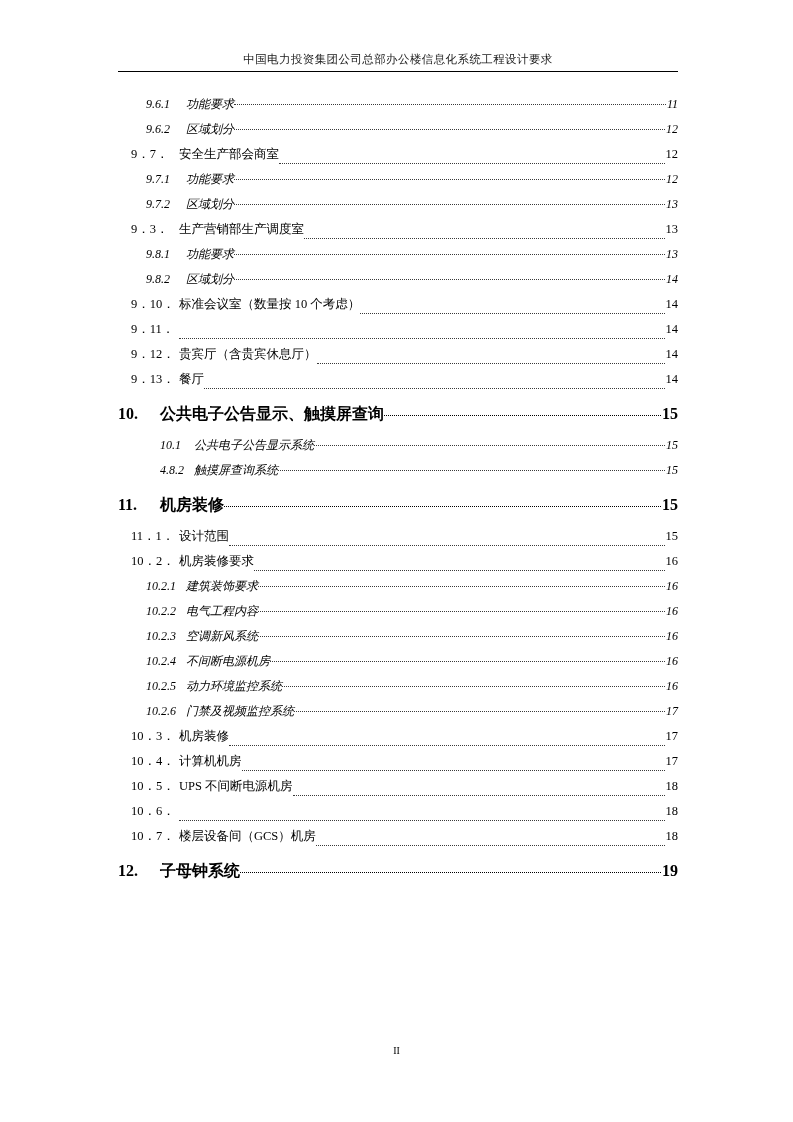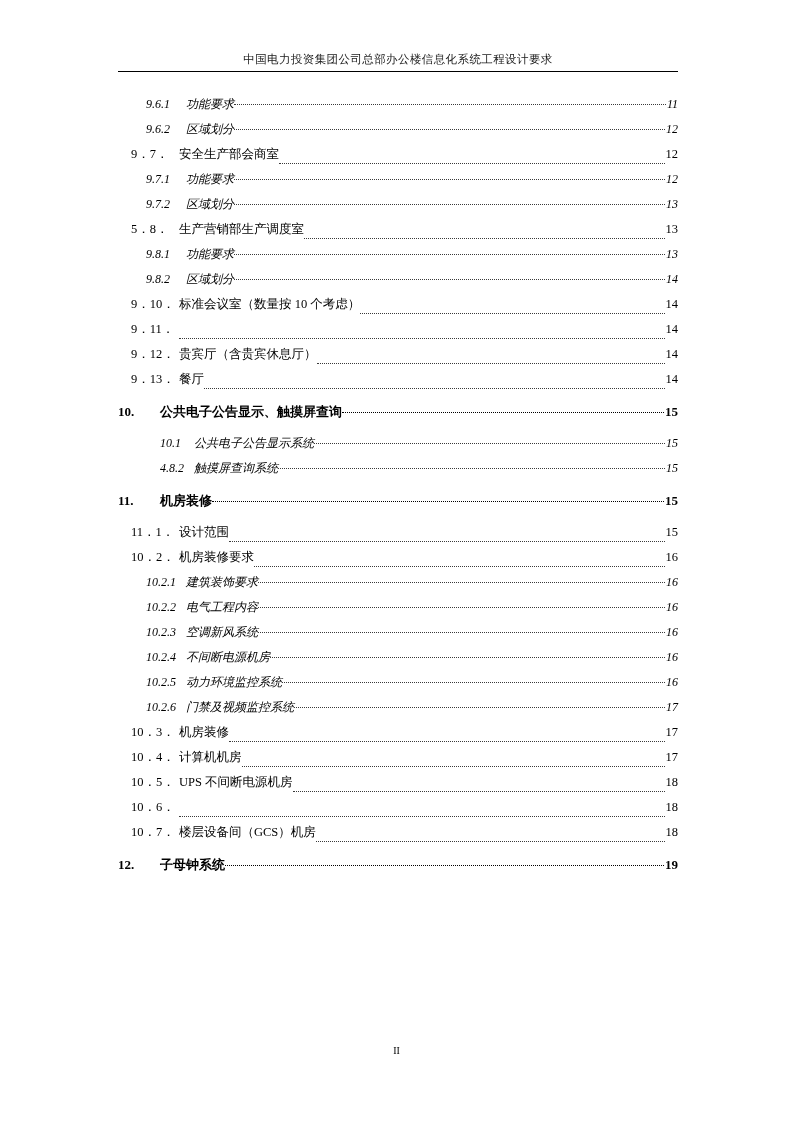--- a/index.html
+++ b/index.html
@@ -86,21 +86,21 @@
   }
   .toc-page {
     flex: 0 0 auto;
     text-align: right;
     white-space: pre;
     padding-left: 1px;
   }
 
   
   .lvl1 {
-    font-size: 13px;
+    font-size: 16px;
     font-weight: bold;
     line-height: 17px;
     padding-top: 11px;
     padding-bottom: 11px;
     margin-left: 118px;
   }
   .lvl1 .toc-num {
     width: 42px;
   }
   .lvl1 .toc-leader::before {
@@ -199,21 +199,21 @@
         <span class="toc-leader"></span>
         <span class="toc-page">12</span>
       </div>
       <div class="toc-row lvl3">
         <span class="toc-num">9.7.2</span>
         <span class="toc-title">区域划分</span>
         <span class="toc-leader"></span>
         <span class="toc-page">13</span>
       </div>
       <div class="toc-row lvl2">
-        <span class="toc-num">5．8．</span>
+        <span class="toc-num">9．3．</span>
         <span class="toc-title">生产营销部生产调度室</span>
         <span class="toc-leader"></span>
         <span class="toc-page">13</span>
       </div>
       <div class="toc-row lvl3">
         <span class="toc-num">9.8.1</span>
         <span class="toc-title">功能要求</span>
         <span class="toc-leader"></span>
         <span class="toc-page">13</span>
       </div>

